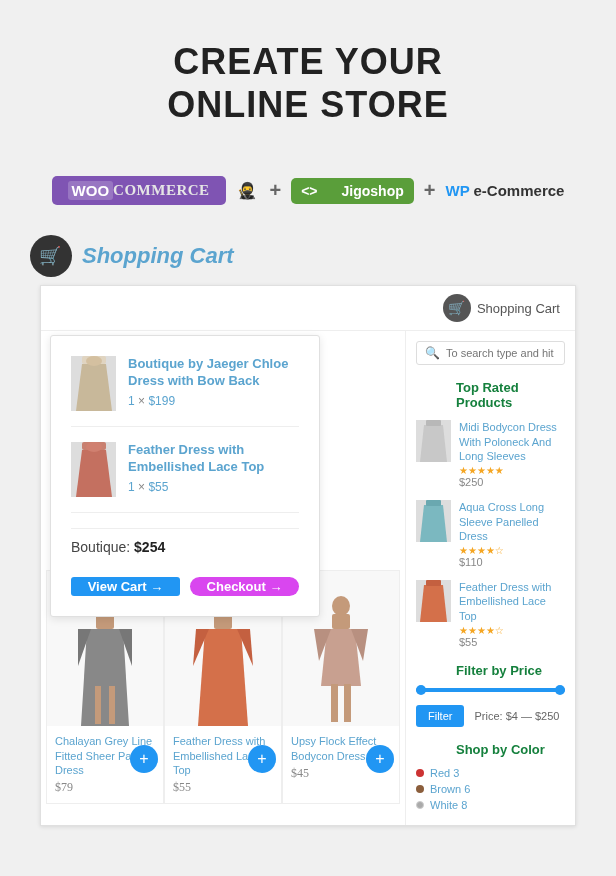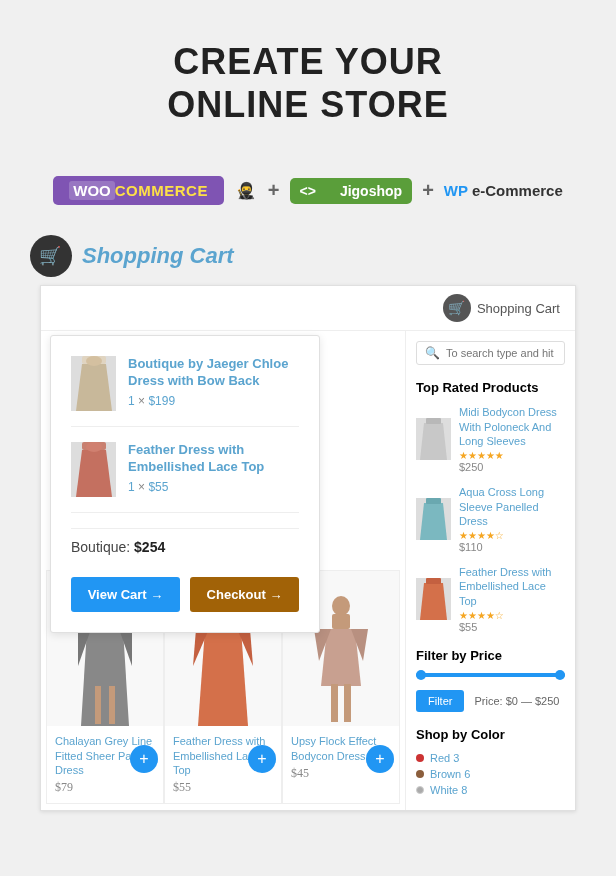--- a/index.html
+++ b/index.html
@@ -128,35 +128,36 @@
     .subtotal-row strong {
       color: #222;
     }
     .cart-buttons {
       display: flex;
       gap: 10px;
       margin-top: 12px;
     }
     .btn-view-cart, .btn-checkout {
       flex: 1;
-      padding: 10px 8px;
+      padding: 2px 8px;
       border: none;
       border-radius: 3px;
       background: #2196F3;
       color: white;
       font-size: 13px;
       font-weight: bold;
       cursor: pointer;
       display: flex;
       align-items: center;
       justify-content: center;
       gap: 4px;
     }
     .btn-checkout {
-      background: #a16207;
+      background: #d946ef;
+      border-radius: 16px;
     }
     .product-card {
       position: relative;
       overflow: hidden;
       border: 1px solid #eee;
     }
     .product-info {
       padding: 8px;
       background: white;
     }
@@ -211,28 +212,29 @@
       color: #999;
       width: 100%;
     }
     .search-icon-small {
       color: #aaa;
       font-size: 12px;
     }
     .sidebar-section-title {
       font-size: 13px;
       font-weight: bold;
-      color: #000000;
+      color: #15803d;
       margin-bottom: 10px;
+      margin-left: 40px;
     }
     .top-rated-item {
       display: flex;
       gap: 8px;
       margin-bottom: 12px;
-      align-items: center;
+      align-items: flex-start;
     }
     .top-rated-img {
       width: 35px;
       height: 42px;
       background: #ddd;
       flex-shrink: 0;
       display: flex;
       align-items: center;
       justify-content: center;
       overflow: hidden;
@@ -384,24 +386,25 @@
     }
     .woo-text {
       background: rgba(255,255,255,0.2);
       color: white;
       font-weight: 900;
       font-size: 15px;
       padding: 1px 4px;
       border-radius: 3px;
     }
     .commerce-text {
-      color: #fde047;
+      color: #e5e5e5;
       font-weight: 900;
       font-size: 15px;
       letter-spacing: 0.5px;
+      font-family: Liberation Serif, serif;
     }
 
     .jigoshop-logo {
       display: inline-flex;
       align-items: center;
       background: #5a9e3a;
       border-radius: 5px;
       padding: 5px 10px;
       gap: 6px;
     }
@@ -655,21 +658,21 @@
 
         <div class="filter-section">
           <div class="sidebar-section-title">Filter by Price</div>
           <div class="price-slider-track">
             <div class="price-slider-fill"></div>
             <div class="slider-thumb" style="left:0;"></div>
             <div class="slider-thumb" style="right:0;"></div>
           </div>
           <div class="filter-price-row">
             <button class="filter-btn">Filter</button>
-            <span class="price-range">Price: $0 — $250</span>
+            <span class="price-range">Price: $4 — $250</span>
           </div>
         </div>
 
         <div class="color-section">
           <div class="sidebar-section-title">Shop by Color</div>
           <div class="color-item">
             <div class="color-dot" style="background:#cc3333;"></div>
             <span>Red 3</span>
           </div>
           <div class="color-item">

